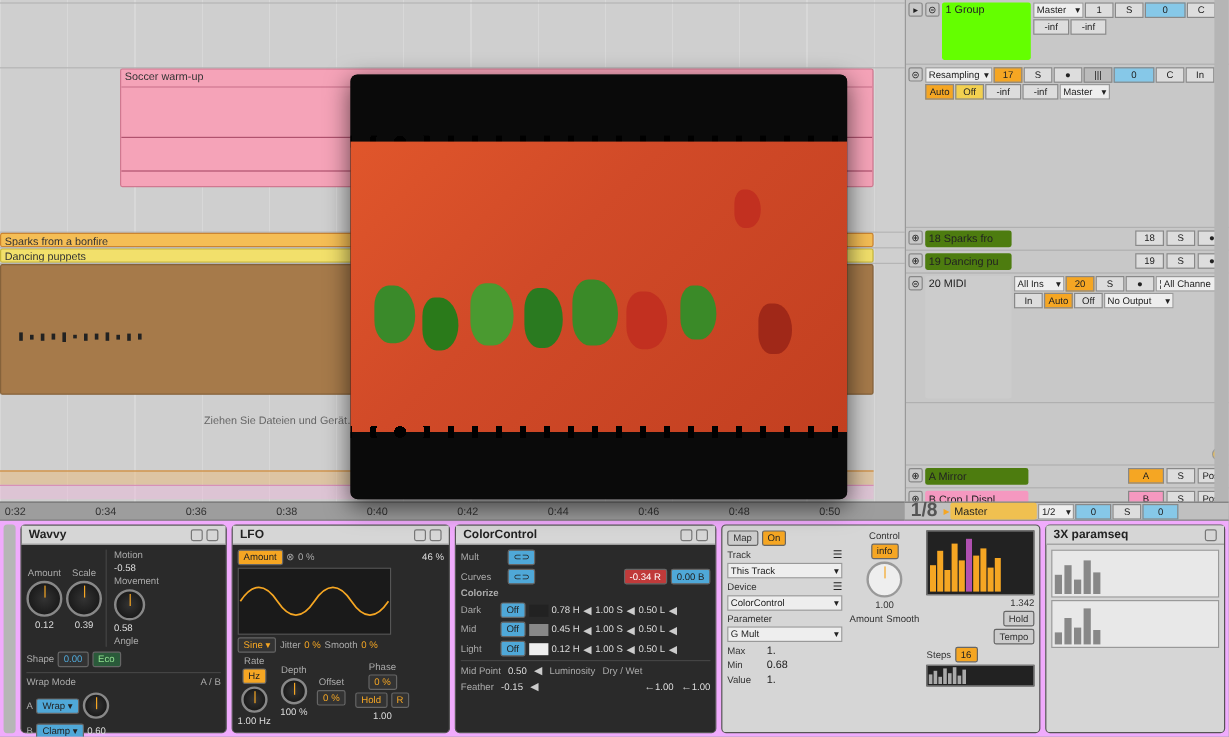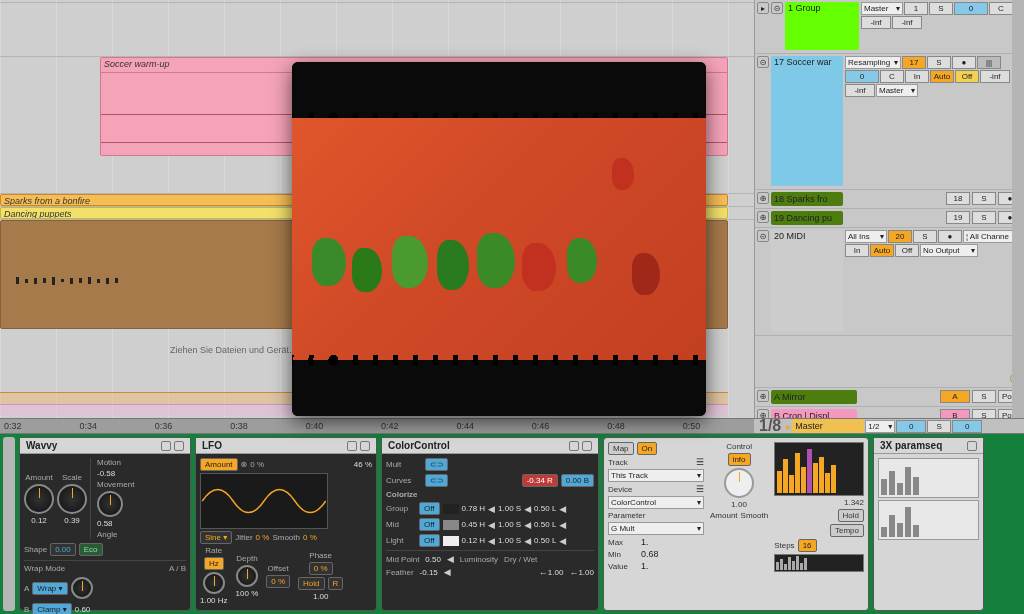--- a/index.html
+++ b/index.html
@@ -4,21 +4,21 @@
 <style>
 * { box-sizing: border-box; margin: 0; padding: 0; font-family: "Helvetica Neue", Arial, sans-serif; }
 body { background: #a9a9a9; width: 1024px; height: 614px; overflow: hidden; font-size: 10px; color: #222; position: relative; }
 
 
 .arrangement { position: absolute; top: 0; left: 0; right: 0; height: 418px; background: linear-gradient(to bottom, #cfcfcf 0%, #cfcfcf 100%); display: flex; }
 .tracks-area { flex: 1; position: relative; background: repeating-linear-gradient(to right, #d8d8d8 0, #d8d8d8 1px, transparent 1px, transparent 56px); }
 .track-row { position: absolute; left: 0; right: 0; border-top: 1px solid #b5b5b5; }
 .track-row.tall { height: 100px; }
 .clip { position: absolute; top: 0; bottom: 0; border-radius: 2px; font-size: 9px; padding: 1px 3px; color: #333; overflow: hidden; }
-.clip .lbl { white-space: nowrap; font-style: italic; }
+.clip .lbl { white-space: nowrap; }
 .clip-pink { background: #f5a3b8; border: 1px solid #d07890; }
 .clip-yellow { background: #f2e06b; border: 1px solid #c9b83a; height: 12px; }
 .clip-brown { background: #a67a4a; border: 1px solid #85623a; }
 .clip-wave { display: flex; align-items: center; gap: 6px; height: 100%; padding-top: 12px; }
 .clip-wave span { background: #222; width: 3px; height: 6px; }
 .drop-hint { position: absolute; left: 170px; top: 345px; font-size: 9px; color: #666; }
 
 
 .mixer { width: 270px; background: #c8c8c8; border-left: 1px solid #999; position: relative; }
 .mx-row { display: flex; align-items: flex-start; gap: 2px; padding: 2px; border-bottom: 1px solid #b0b0b0; min-height: 18px; }
@@ -36,21 +36,21 @@
 .mx-box.blue { background: #86c8e8; }
 .mx-box.yellow { background: #f2d050; }
 .mx-right { display: flex; flex-wrap: wrap; gap: 1px; align-content: flex-start; flex: 1; min-height: 0; }
 
 
 .ruler { position: absolute; top: 418px; left: 0; width: 754px; height: 16px; background: #9d9d9d; border-top: 1px solid #777; border-bottom: 1px solid #777; display: flex; align-items: center; font-size: 9px; color: #333; }
 .ruler span { flex: 1; padding-left: 4px; }
 .mixer-ruler { position: absolute; top: 418px; left: 754px; right: 0; height: 16px; background: #c0c0c0; border-top: 1px solid #777; border-bottom: 1px solid #777; display: flex; align-items: center; padding: 1px; gap: 1px; }
 
 
-.devices { position: absolute; top: 434px; left: 0; right: 0; bottom: 0; background: #15803d; display: flex; gap: 4px; padding: 3px; overflow: hidden; }
+.devices { position: absolute; top: 434px; left: 0; right: 0; bottom: 0; background: #f0abfc; display: flex; gap: 4px; padding: 3px; overflow: hidden; }
 .device { background: #2a2a2a; border-radius: 4px; display: flex; flex-direction: column; border: 1px solid #555; flex-shrink: 0; }
 .device.light { background: #d6d6d6; color: #222; }
 .dev-title { background: #d6d6d6; color: #222; font-size: 10px; font-weight: bold; padding: 2px 6px; border-bottom: 1px solid #999; display: flex; justify-content: space-between; align-items: center; }
 .dev-title .ctrls { display: flex; gap: 3px; }
 .dev-title .ctrls span { width: 10px; height: 10px; border: 1px solid #777; border-radius: 2px; }
 .dev-body { padding: 4px; display: flex; gap: 6px; flex: 1; color: #ccc; font-size: 9px; }
 .knob { width: 30px; height: 30px; border-radius: 50%; border: 2px solid #888; background: radial-gradient(circle at 50% 50%, #333, #111); position: relative; }
 .knob::after { content: ''; position: absolute; top: 2px; left: 50%; width: 1px; height: 10px; background: #f5a623; }
 .kcol { display: flex; flex-direction: column; align-items: center; gap: 2px; }
 .klab { font-size: 8px; color: #aaa; }
@@ -137,21 +137,20 @@
         <span class="mx-box">S</span>
         <span class="mx-box blue" style="min-width:34px">0</span>
         <span class="mx-box">C</span>
         <span class="mx-box" style="min-width:30px">-inf</span>
         <span class="mx-box" style="min-width:30px">-inf</span>
       </div>
     </div>
 
     <div class="mx-row tall" style="min-height:136px;">
       <span class="mx-trig">⊝</span>
-      <span class="mx-label mx-blue" style="height:130px;align-items:flex-start;">17 Soccer war</span>
       <div class="mx-right">
         <span class="mx-dd" style="min-width:56px"><span>Resampling</span>▾</span>
         <span class="mx-box on">17</span>
         <span class="mx-box">S</span>
         <span class="mx-box">●</span>
         <span class="mx-box" style="min-width:24px;background:#bbb;">|||</span>
         <span class="mx-box blue" style="min-width:34px">0</span>
         <span class="mx-box">C</span>
         <span class="mx-box">In</span>
         <span class="mx-box on">Auto</span>
@@ -365,21 +364,21 @@
           <span class="klab" style="width:36px">Mult</span>
           <span class="btn-tiny blue">⊂⊃</span>
         </div>
       <div class="row">
           <span class="klab" style="width:36px">Curves</span>
           <span class="btn-tiny blue">⊂⊃</span>
         <span class="btn-tiny" style="background:#c03a3a;color:#fff;margin-left:auto;">-0.34 R</span>
         <span class="btn-tiny blue">0.00 B</span>
         </div>
       <span class="klab" style="font-weight:bold">Colorize</span>
-      <div class="row"><span class="klab" style="width:30px">Group</span><span class="btn-tiny blue">Off</span><span style="width:16px;height:10px;background:#222;"></span><span class="kval">0.78 H</span>◀<span class="kval">1.00 S</span>◀<span class="kval">0.50 L</span>◀</div>
+      <div class="row"><span class="klab" style="width:30px">Dark</span><span class="btn-tiny blue">Off</span><span style="width:16px;height:10px;background:#222;"></span><span class="kval">0.78 H</span>◀<span class="kval">1.00 S</span>◀<span class="kval">0.50 L</span>◀</div>
       <div class="row"><span class="klab" style="width:30px">Mid</span><span class="btn-tiny blue">Off</span><span style="width:16px;height:10px;background:#888;"></span><span class="kval">0.45 H</span>◀<span class="kval">1.00 S</span>◀<span class="kval">0.50 L</span>◀</div>
       <div class="row"><span class="klab" style="width:30px">Light</span><span class="btn-tiny blue">Off</span><span style="width:16px;height:10px;background:#eee;"></span><span class="kval">0.12 H</span>◀<span class="kval">1.00 S</span>◀<span class="kval">0.50 L</span>◀</div>
       <div class="row" style="border-top:1px solid #444;padding-top:3px;gap:6px;">
         <span class="klab">Mid Point</span><span class="kval">0.50</span>◀
         <span class="klab">Luminosity</span><span class="klab">Dry / Wet</span></div>
       <div class="row" style="gap:6px;">
         <span class="klab">Feather</span><span class="kval">-0.15</span>◀
         <span style="margin-left:auto">←<span class="kval">1.00</span></span>
         <span>←<span class="kval">1.00</span></span></div>
     </div>
@@ -454,21 +453,21 @@
             <span style="width:3px;height:13px;background:#aaa"></span>
             <span style="width:3px;height:9px;background:#aaa"></span>
             <span style="width:3px;height:14px;background:#aaa"></span>
             <span style="width:3px;height:7px;background:#aaa"></span>
             <span style="width:3px;height:12px;background:#aaa"></span>
         </div>
       </div>
     </div>
   </div>
 
-  <div class="device light" style="width:111px;">
+  <div class="device light" style="width:150px;">
     <div class="dev-title">
         <span>3X paramseq</span>
         <span class="ctrls">
           <span></span>
         </span>
       </div>
     <div class="dev-body vcol" style="color:#222;">
       <div style="height:40px;border:1px solid #999;background:#e8e8e8;display:flex;align-items:flex-end;gap:2px;padding:2px;">
         <span style="width:6px;height:16px;background:#888"></span>
           <span style="width:6px;height:24px;background:#888"></span>

